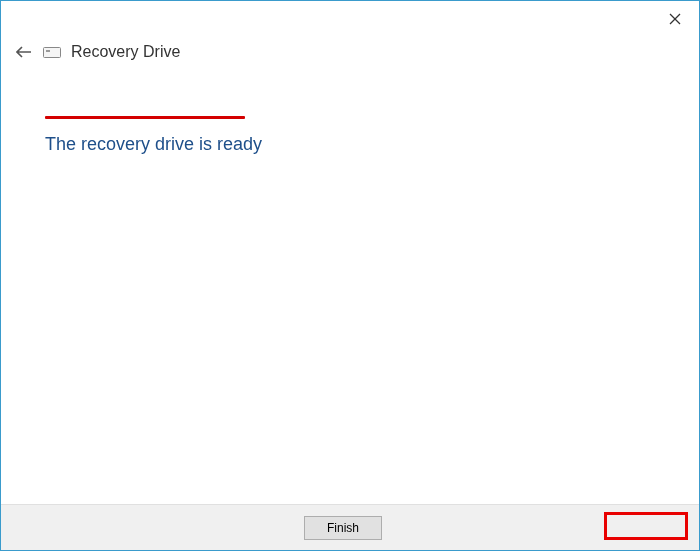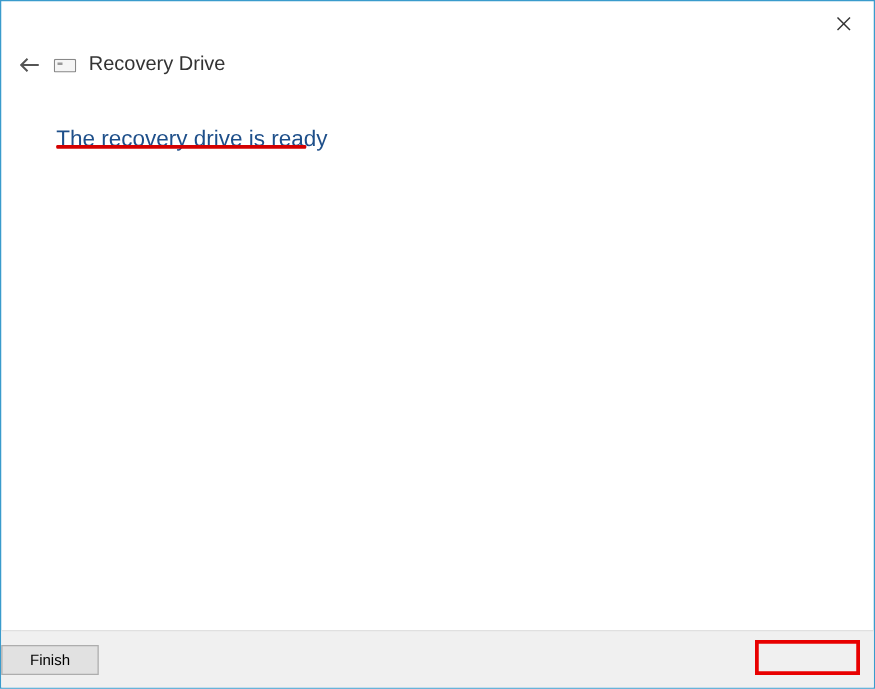--- a/index.html
+++ b/index.html
@@ -57,40 +57,41 @@
     }
     .content {
       padding: 40px 44px;
     }
     .main-heading {
       font-size: 18px;
       color: #1e4f8a;
       font-weight: 400;
       display: inline-block;
       position: relative;
+      margin-top: 33px;
     }
     .underline {
       position: absolute;
       left: 44px;
       top: 115px;
       width: 200px;
       height: 3px;
       background: #d40000;
       border-radius: 1px;
     }
     .footer {
       position: absolute;
       bottom: 0;
       left: 0;
       right: 0;
       height: 46px;
       background: #f0f0f0;
       border-top: 1px solid #e0e0e0;
       display: flex;
-      justify-content: flex-start;
+      justify-content: center;
       align-items: center;
       padding-right: 14px;
     }
     .finish-btn {
       width: 78px;
       height: 24px;
       background: #e1e1e1;
       border: 1px solid #adadad;
       font-size: 12px;
       font-family: inherit;

